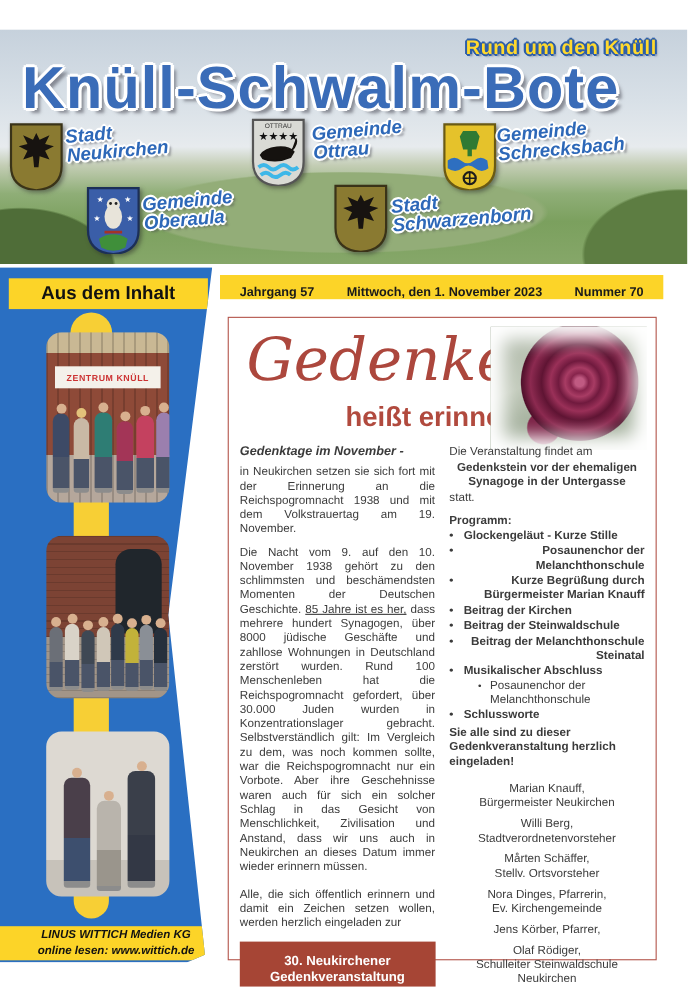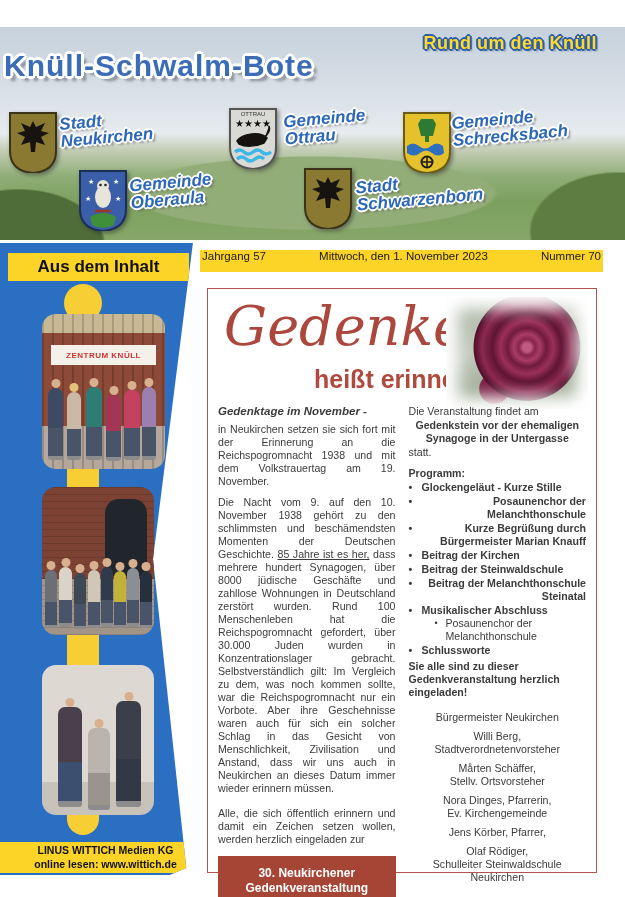--- a/index.html
+++ b/index.html
@@ -10,67 +10,67 @@
   .masthead{position:absolute;left:0;top:27px;width:625px;height:213px;overflow:hidden;
     background:
       radial-gradient(140px 90px at 3% 102%, #4f6d38 0 60%, rgba(79,109,56,0) 62%),
       radial-gradient(150px 100px at 99% 96%, #5d7d42 0 58%, rgba(93,125,66,0) 60%),
       radial-gradient(300px 60px at 50% 78%, #93ad78 0 60%, rgba(147,173,120,0) 62%),
       linear-gradient(180deg,#c6d1dc 0%,#d8e0e7 30%,#e7ebee 50%,#c3cdb4 58%,#8fae77 70%,#7ba05e 82%,#86a769 100%);}
   .tagline{position:absolute;right:28px;top:6px;font-weight:900;font-size:18px;
     color:#ffd92e;letter-spacing:.5px;
     text-shadow:-2px 0 0 #2d5ea8,2px 0 0 #2d5ea8,0 -2px 0 #2d5ea8,0 2px 0 #2d5ea8,
       -1px -1px 0 #2d5ea8,1px -1px 0 #2d5ea8,-1px 1px 0 #2d5ea8,2px 2px 2px rgba(40,60,100,.6);}
-  .paper-title{position:absolute;left:4px;top:22px;width:600px;font-weight:900;font-size:30px;
+  .paper-title{position:absolute;left:20px;top:22px;width:600px;font-weight:900;font-size:54px;
     letter-spacing:1px;color:#3a6cb8;white-space:nowrap;
     text-shadow:-2px -2px 0 #fff,2px -2px 0 #fff,-2px 2px 0 #fff,2px 2px 0 #fff,0 -3px 0 #fff,
       0 3px 0 #fff,-3px 0 0 #fff,3px 0 0 #fff,5px 5px 3px rgba(70,70,80,.55);}
   .arms{position:absolute;width:50px;height:62px;filter:drop-shadow(2px 2px 2px rgba(40,40,40,.5));}
   .arms-label{position:absolute;font-style:italic;font-weight:900;font-size:17px;line-height:.98;
     color:#2d68b8;transform:rotate(-5deg);white-space:pre-line;
     text-shadow:-2px 0 0 #fff,2px 0 0 #fff,0 -2px 0 #fff,0 2px 0 #fff,-1px -1px 0 #fff,
       1px -1px 0 #fff,-1px 1px 0 #fff,1px 1px 0 #fff,3px 3px 2px rgba(60,60,70,.45);}
 
   
   .datebar{position:absolute;left:200px;top:250px;width:403px;height:22px;background:#fcd428;
-    display:flex;align-items:flex-start;justify-content:space-between;padding:0 2px;box-sizing:border-box;
-    font-weight:400;font-size:11.5px;color:#1a1a1a;}
+    display:flex;align-items:flex-end;justify-content:space-between;padding:0 18px;box-sizing:border-box;
+    font-weight:700;font-size:11.5px;color:#1a1a1a;}
 
   
   .sidebar{position:absolute;left:0;top:243px;width:207px;height:632px;background:#2a6fc2;
     clip-path:polygon(0 0,93.2% 0,73.9% 50%,90% 98.9%,82% 100%,0 100%);}
   .inhalt-bar{position:absolute;left:8px;top:10px;width:181px;height:28px;background:#fcd428;
     display:flex;align-items:center;justify-content:center;font-weight:700;font-size:17px;color:#111;}
   .ribbon{position:absolute;left:67px;top:60px;width:32px;height:532px;background:#f7cf35;
     border-radius:0 0 16px 16px;}
   .ribbon-circle{position:absolute;left:64px;top:41px;width:38px;height:38px;border-radius:50%;
     background:#f7cf35;}
   .photo{position:absolute;left:42px;width:112px;border-radius:14px;overflow:hidden;}
-  .p1{top:71px;height:155px;
+  .p1{top:59px;height:155px;
     background:
       repeating-linear-gradient(90deg,rgba(0,0,0,.16) 0 2px,rgba(0,0,0,0) 2px 10px),
-      linear-gradient(180deg,#c9b894 0 12%,#8e4a38 12% 72%,#b5a79b 72% 100%); padding-left: 11px;}
+      linear-gradient(180deg,#c9b894 0 12%,#8e4a38 12% 72%,#b5a79b 72% 100%);}
   .p2{top:244px;height:148px;
     background:
       repeating-linear-gradient(0deg,rgba(0,0,0,.14) 0 1px,rgba(0,0,0,0) 1px 7px),
       linear-gradient(180deg,#7c4334 0 62%,#a29588 62% 100%);}
   .p3{top:422px;height:150px;background:linear-gradient(180deg,#ddd9d2 0 78%,#c7c2ba 78% 100%);}
   .sign{position:absolute;left:7%;top:20%;width:86%;height:13%;background:#f4f1ea;
     display:flex;align-items:center;justify-content:center;font-weight:700;font-size:8px;
     letter-spacing:.5px;color:#c33;}
   .arch{position:absolute;right:6%;top:8%;width:38%;height:52%;background:#20262c;
     border-radius:14px 14px 0 0;}
   .person{position:absolute;border-radius:7px 7px 3px 3px;
     background:linear-gradient(180deg,var(--c) 0 55%,var(--p,#4a5468) 55% 94%,#8c8c8c 94%);}
   .person::before{content:"";position:absolute;left:50%;top:-9px;transform:translateX(-50%);
     width:9px;height:9px;border-radius:50%;background:var(--h,#d8b08f);}
   .wittich{position:absolute;left:0;top:599px;width:189px;height:31px;background:#fcd428;
     display:flex;align-items:center;justify-content:center;text-align:center;
     font-weight:700;font-size:10.5px;line-height:1.25;color:#111;white-space:pre-line;
-    padding-left:22px;box-sizing:border-box;}
+    padding-left:22px;box-sizing:border-box;font-style:italic;}
 
   
   .article{position:absolute;left:207px;top:288px;width:390px;height:585px;box-sizing:border-box;
     border:1.5px solid #b3544a;background:#fff;}
   .script-title{position:absolute;left:16px;top:6px;font-family:"DejaVu Serif",serif;
     font-style:italic;font-size:54px;color:#ac473d;}
   .sub-title{position:absolute;left:106px;top:76px;font-weight:800;font-size:25px;color:#b14a3e;}
   .rose{position:absolute;left:238px;top:8px;width:142px;height:112px;
     background:
       radial-gradient(circle at 57% 45%,#c05a82 0 4%,#87244c 8%,#a83c64 13%,#701a3e 19%,#9a3058 26%,#5f1433 34%,#8c2a50 44%,#4f0f2a 52%,rgba(79,15,42,0) 53%),
@@ -261,21 +261,21 @@
             <span>Posaunenchor der Melanchthonschule</span>
           </div>
         <div class="prog-item">
             <span class="blt">•</span>
             <span class="lbl">Schlussworte</span>
           </div>
 
         <div class="invite">Sie alle sind zu dieser Gedenkveranstaltung herzlich eingeladen!</div>
 
         <div class="sigs">
-          <div class="sig"><div>Bürgermeister Neukirchen</div></div>
+          <div class="sig"><div>Marian Knauff,</div><div>Bürgermeister Neukirchen</div></div>
           <div class="sig"><div>Willi Berg,</div><div>Stadtverordnetenvorsteher</div></div>
           <div class="sig"><div>Mårten Schäffer,</div><div>Stellv. Ortsvorsteher</div></div>
           <div class="sig"><div>Nora Dinges, Pfarrerin,</div><div>Ev. Kirchengemeinde</div></div>
           <div class="sig"><div>Jens Körber, Pfarrer,</div></div>
           <div class="sig"><div>Olaf Rödiger,</div><div>Schulleiter Steinwaldschule
 Neukirchen</div></div>
 
         </div>
       </div>
     </div>

